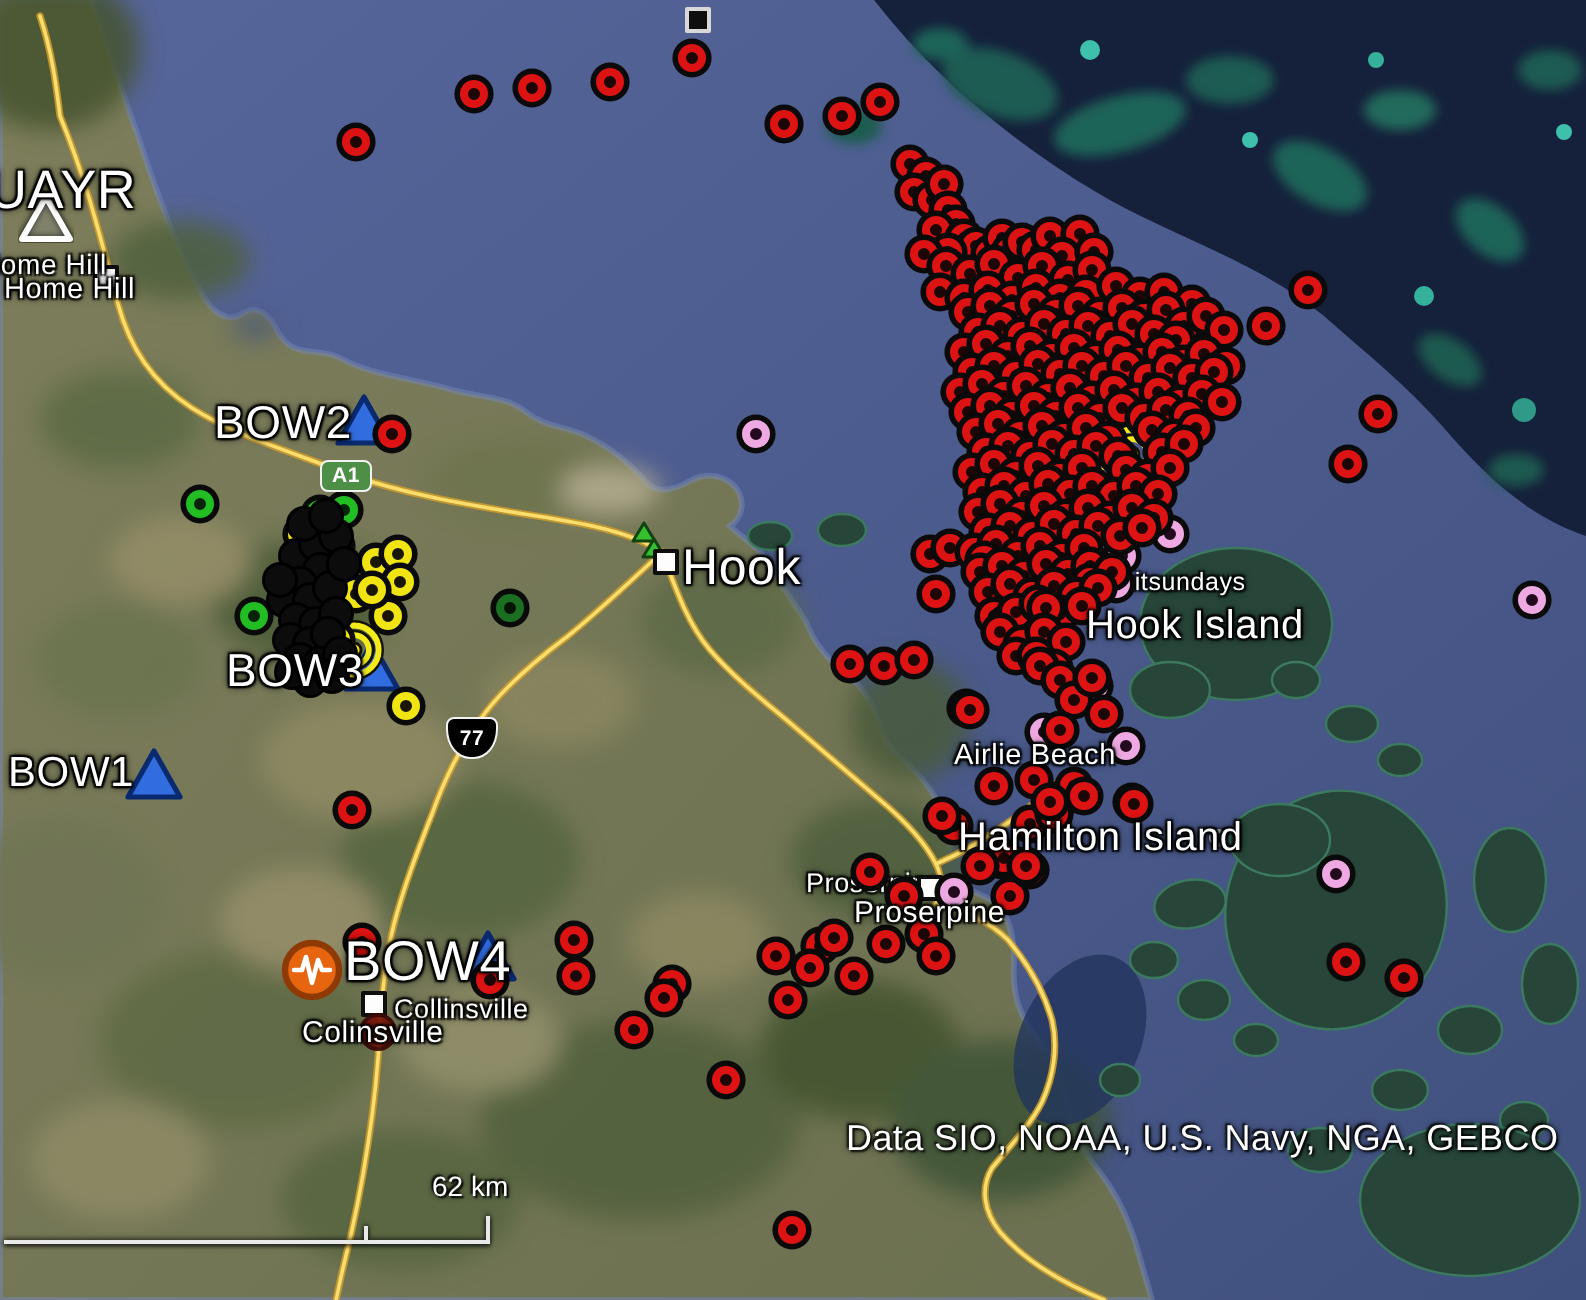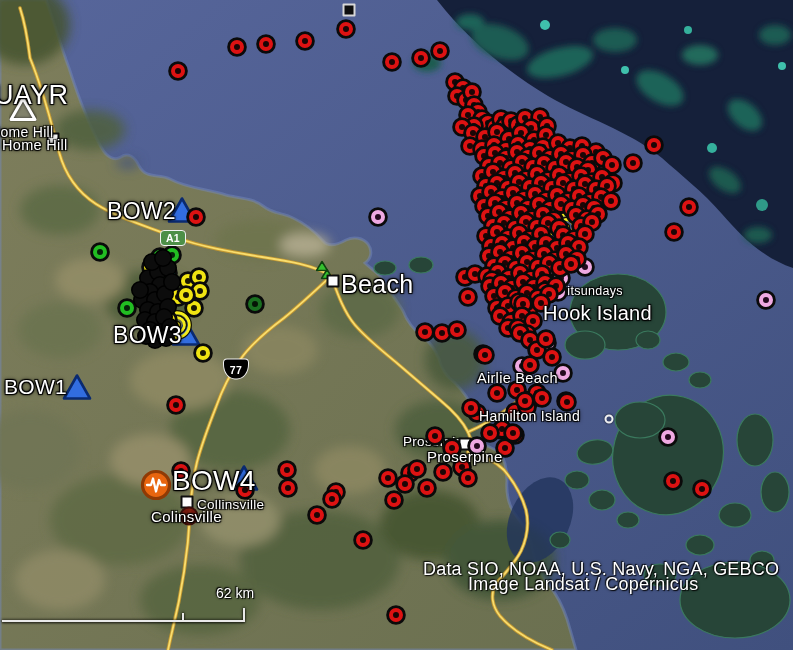--- a/index.html
+++ b/index.html
@@ -554,37 +554,36 @@
       <span class="mk mk-r" style="left: 673px; top: 481px;"></span>
       <span class="mk mk-r" style="left: 702px; top: 489px;"></span>
       <span class="mk mk-r" style="left: 396px; top: 615px;"></span>
     </div>
 
   <div class="layer" id="labels-top">
       <span class="lbl" style="left: -6px; top: 80.26px; font-size: 27px;">UAYR</span>
       <span class="lbl" style="left: -10px; top: 124.32px; font-size: 14px;">Home Hill</span>
       <span class="lbl" style="left: 2px; top: 137.01px; font-size: 14.5px;">Home Hill</span>
       <span class="lbl" style="left: 107px; top: 197.74px; font-size: 23px;">BOW2</span>
-      <span class="lbl" style="left: 341px; top: 269.5px; font-size: 25px;">Beach</span>
+      <span class="lbl" style="left: 341px; top: 269.5px; font-size: 25px;">Hook</span>
       <span class="lbl" style="left: 113px; top: 321.74px; font-size: 23px;">BOW3</span>
       <span class="lbl" style="left: 4px; top: 374.98px; font-size: 21px;">BOW1</span>
       <span class="lbl" style="left: 172px; top: 465px; font-size: 28px;">BOW4</span>
       <span class="lbl" style="left: 197px; top: 496.63px; font-size: 13.5px;">Collinsville</span>
       <span class="lbl" style="left: 151px; top: 507.7px; font-size: 15px;">Colinsville</span>
       <span class="lbl" style="left: 543px; top: 301.6px; font-size: 20px;">Hook Island</span>
       <span class="lbl" style="left: 477px; top: 370.01px; font-size: 14.5px;">Airlie Beach</span>
-      <span class="lbl" style="left: 466px; top: 407.98px; font-size: 14px; padding-left: 13px;">Hamilton Island</span>
+      <span class="lbl" style="left: 466px; top: 407.98px; font-size: 20px; padding-left: 13px;">Hamilton Island</span>
       <span class="lbl" style="left: 427px; top: 447.7px; font-size: 15px;">Proserpine</span>
     </div>
 
   <div class="layer" id="badges">
       <div class="badge badge-green" style="left: 173px; top: 238px;">A1</div>
       <div class="badge badge-shield" style="left: 236px; top: 369px;">77</div>
     </div>
 
   <div id="scalebar">
     <span class="tick" style="left:180px"></span>
   </div>
   <span id="scale-label" style="left:216px;top:585px">62 km</span>
 
   <span id="attr1" class="lbl lbl-attr" style="left:423px;top:559px">Data SIO, NOAA, U.S. Navy, NGA, GEBCO</span>
-  <span id="attr2" class="lbl lbl-attr" style="left:468px;top:574px">Image Landsat / Copernicus</span>
 </div>
 
 </body></html>

